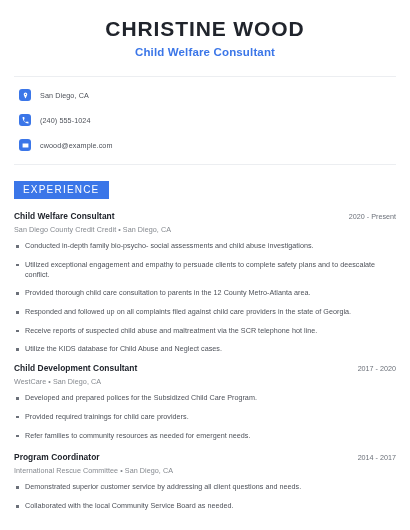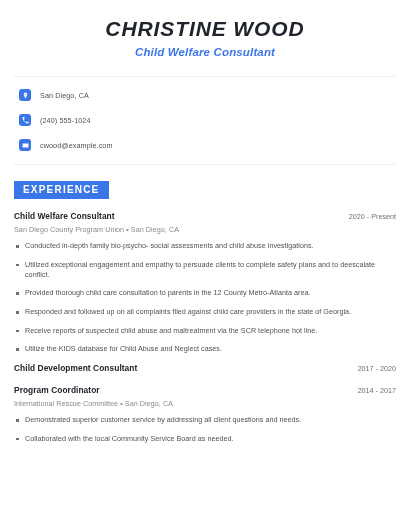--- a/index.html
+++ b/index.html
@@ -19,21 +19,20 @@
     height: 530px;
     box-sizing: border-box;
     padding: 0 14px;
     position: relative;
   }
 
   
   .header {
     text-align: center;
     padding-top: 17px;
-    font-style: italic;
   }
   .name {
     font-size: 21px;
     font-weight: bold;
     letter-spacing: 0.9px;
     color: #20242c;
     line-height: 1.15;
   }
   .job-title {
     font-size: 11.5px;
@@ -77,21 +76,21 @@
     letter-spacing: 0.1px;
   }
 
   
   .section { margin-top: 14px; }
   .section-badge {
     display: inline-block;
     background: #3b76e8;
     color: #ffffff;
     font-size: 10px;
-    font-weight: bold;
+    font-weight: normal;
     letter-spacing: 1.2px;
     padding: 4px 10px 4px 9px;
     line-height: 1;
   }
 
   
   .job { margin-top: 12px; }
   .job-head {
     display: flex;
     justify-content: space-between;
@@ -181,36 +180,42 @@
   <div class="divider" style="margin-top:11px;"></div>
 
   <div class="section">
     <span class="section-badge">EXPERIENCE</span>
 
     <div class="job">
       <div class="job-head">
         <span class="job-role">Child Welfare Consultant</span>
         <span class="job-dates">2020 - Present</span>
       </div>
-      <div class="job-meta">San Diego County Program Union • San Diego, CA</div>
+      <div class="job-meta">San Diego County Credit Credit • San Diego, CA</div>
       <ul class="bullets">
         <li>Conducted in-depth family bio-psycho- social assessments and child abuse investigations.</li>
         <li>Utilized exceptional engagement and empathy to persuade clients to complete safety plans and to deescalate conflict.</li>
         <li>Provided thorough child care consultation to parents in the 12 County Metro-Atlanta area.</li>
         <li>Responded and followed up on all complaints filed against child care providers in the state of Georgia.</li>
         <li>Receive reports of suspected child abuse and maltreatment via the SCR telephone hot line.</li>
         <li>Utilize the KIDS database for Child Abuse and Neglect cases.</li>
       </ul>
     </div>
 
     <div class="job" style="margin-top:4px;">
       <div class="job-head">
         <span class="job-role">Child Development Consultant</span>
         <span class="job-dates">2017 - 2020</span>
       </div>
+      <div class="job-meta">WestCare • San Diego, CA</div>
+      <ul class="bullets">
+        <li>Developed and prepared polices for the Subsidized Child Care Program.</li>
+        <li>Provided required trainings for child care providers.</li>
+        <li>Refer families to community resources as needed for emergent needs.</li>
+      </ul>
     </div>
 
     <div class="job" style="">
       <div class="job-head">
         <span class="job-role">Program Coordinator</span>
         <span class="job-dates">2014 - 2017</span>
       </div>
       <div class="job-meta">International Rescue Committee • San Diego, CA</div>
       <ul class="bullets">
         <li>Demonstrated superior customer service by addressing all client questions and needs.</li>

